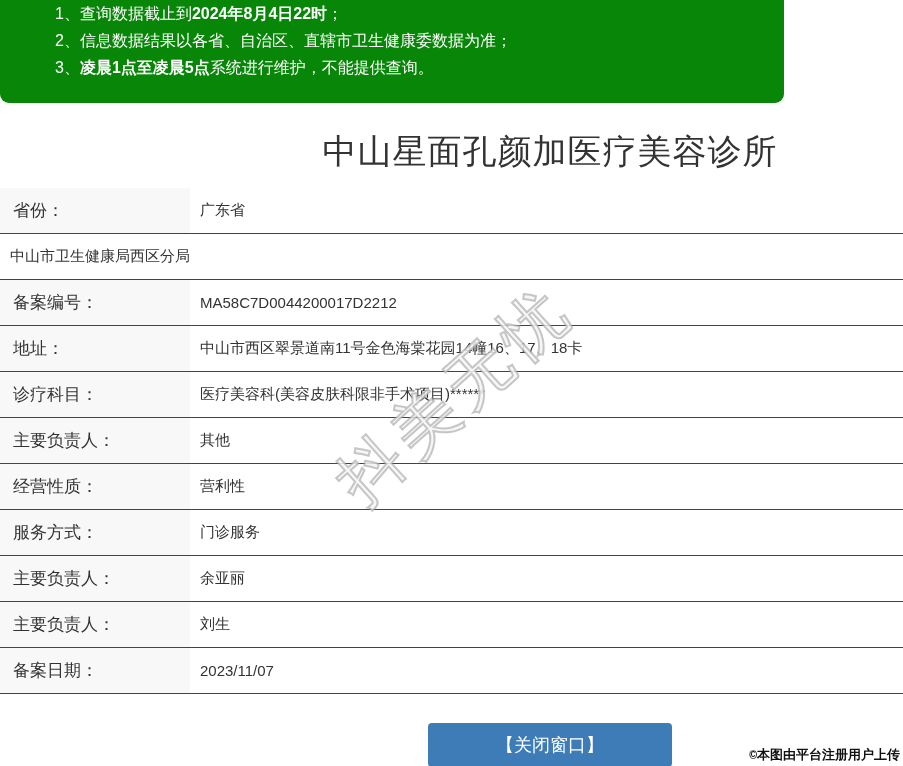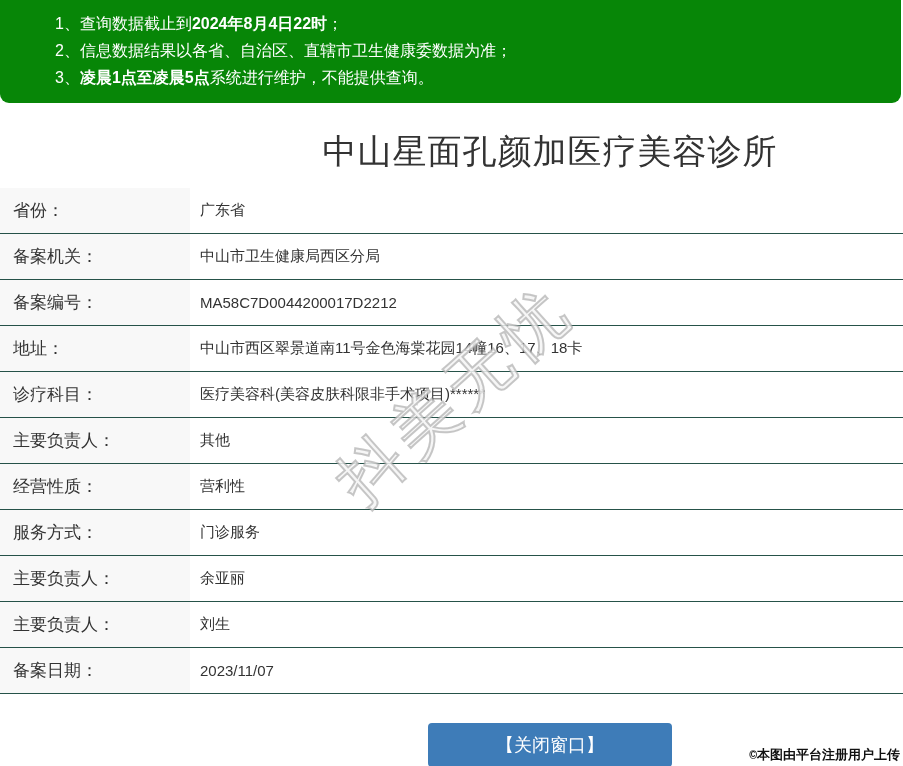--- a/index.html
+++ b/index.html
@@ -6,24 +6,23 @@
   html, body {
     width: 903px; height: 766px;
     overflow: hidden;
     background: #ffffff;
     font-family: "Liberation Sans", "DejaVu Sans", sans-serif;
     position: relative;
     color: #333;
   }
   
   .notice-bar {
-    width: 901px; height: 103px;
+    width: 784px; height: 103px;
     background: var(--notice-green, #078607);
     color: #fff;
-    padding-top: 10px;
     border-radius: 0 0 9px 9px;
   }
   .notice-line {
     padding-left: 55px;
     font-size: 16px;
     line-height: 27px;
     white-space: nowrap;
   }
   .notice-line b { font-weight: bold; }
   
@@ -115,21 +114,20 @@
 <div class="content">
   <h1 class="page-title">中山星面孔颜加医疗美容诊所</h1>
 
   <div class="info-table">
   <div class="table-row">
     <div class="cell-label">省份：</div>
     <div class="cell-value">广东省</div>
   </div>
 
   <div class="table-row">
-    <div class="cell-label">备案机关：</div>
     <div class="cell-value">中山市卫生健康局西区分局</div>
   </div>
 
   <div class="table-row">
     <div class="cell-label">备案编号：</div>
     <div class="cell-value">MA58C7D0044200017D2212</div>
   </div>
 
   <div class="table-row">
     <div class="cell-label">地址：</div>

